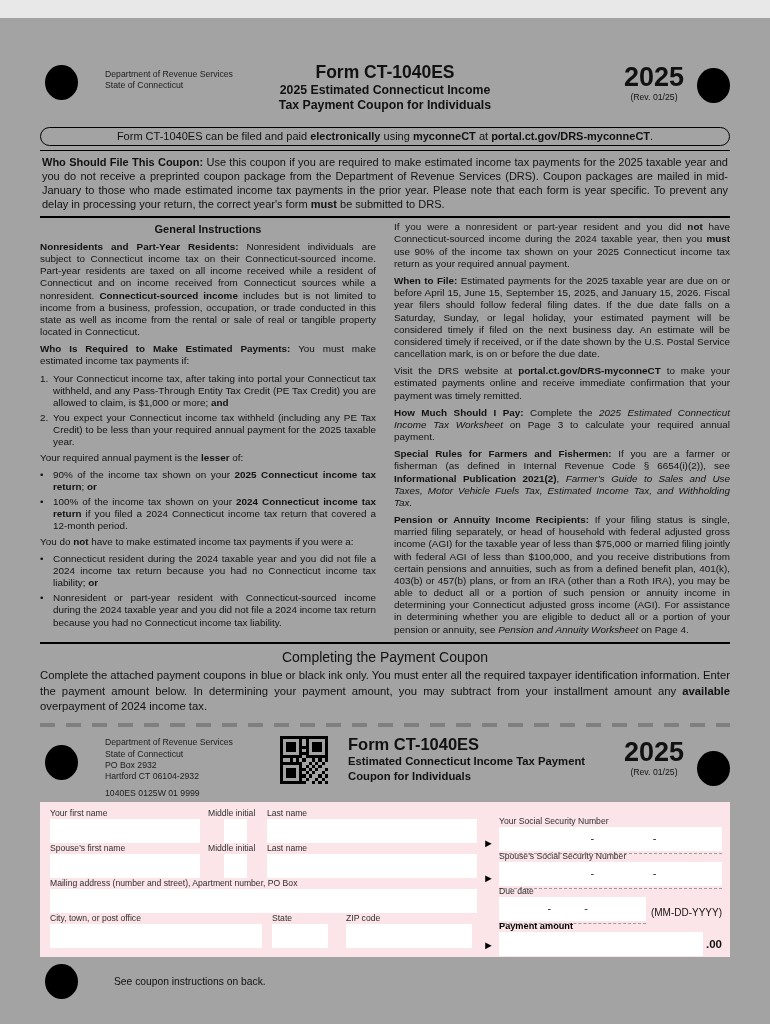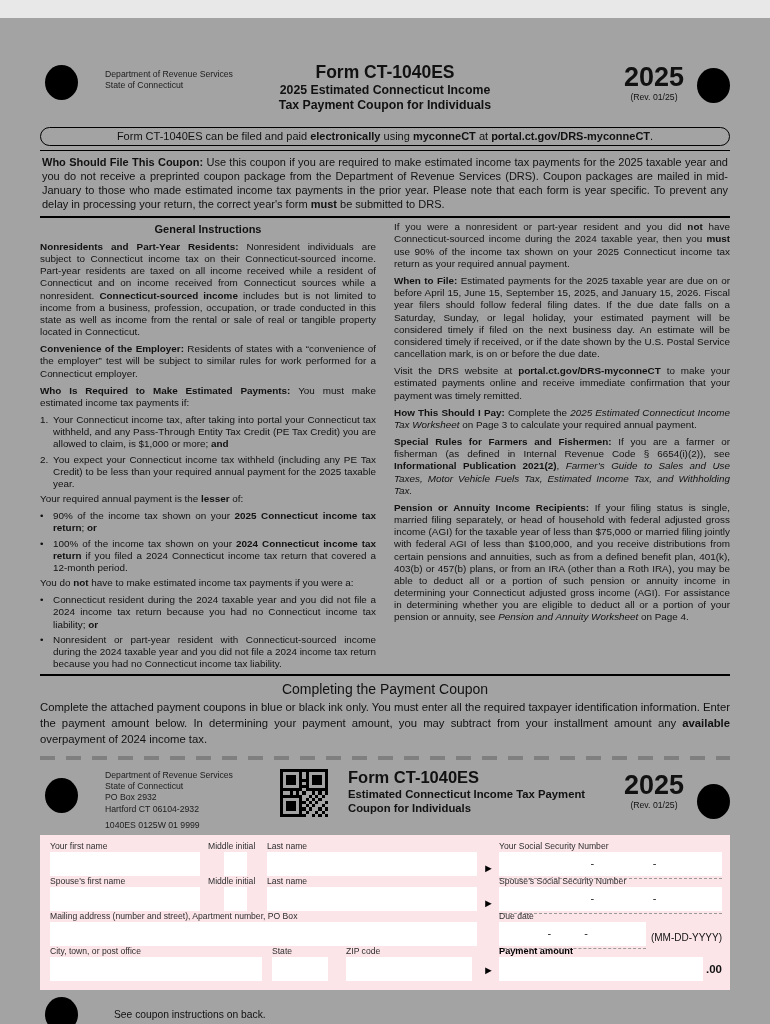--- a/index.html
+++ b/index.html
@@ -56,21 +56,21 @@
   .qr { position:absolute; left:240px; top:1px; width:48px; height:48px; }
   .ctitle { position:absolute; left:308px; top:0; }
   .c-form-title { font-size:16.5px; font-weight:bold; }
   .c-sub { font-size:11.3px; font-weight:bold; line-height:1.3; }
   .cyear { position:absolute; right:46px; top:4px; text-align:center; }
 
   
   .pinkform { background:#fbe5e9; padding:6px 8px 9px; margin-top:5px; }
   .frow { position:relative; }
   .fleft { width:429px; display:flex; padding-left:2px; }
-  .fright { position:absolute; left:451px; top:0; width:223px; }
+  .fright { position:absolute; left:451px; top:8px; width:223px; }
   .fcol {}
   .flabel { font-size:8.6px; color:#2e2e2e; height:11px; line-height:11px; white-space:nowrap; }
   .flabel.bold { font-weight:bold; color:#000; font-size:9.2px; }
   .fbox { background:#fff; height:24px; position:relative; }
   .hy { position:absolute; top:50%; transform:translateY(-55%); font-size:11px; color:#222; }
   .ssn .hy1 { left:41%; } .ssn .hy2 { left:69%; }
   .due .hy1 { left:33%; } .due .hy2 { left:58%; }
   .ticks { border-top:1.6px dashed #9b9b9b; margin-top:2px; height:1px; }
   .arrow { position:absolute; left:-16px; bottom:5px; font-size:11px; line-height:1; color:#000; }
   .amtline { display:flex; align-items:center; }
@@ -107,21 +107,20 @@
   </div>
 
   <div class="pill"><span>Form CT-1040ES can be filed and paid </span><span class="b">electronically</span><span> using </span><span class="b">myconneCT</span><span> at </span><span class="b">portal.ct.gov/DRS-myconneCT</span><span>.</span></div>
 
   <div class="whobox"><span class="b">Who Should File This Coupon: </span><span>Use this coupon if you are required to make estimated income tax payments for the 2025 taxable year and you do not receive a preprinted coupon package from the Department of Revenue Services (DRS). Coupon packages are mailed in mid-January to those who made estimated income tax payments in the prior year. Please note that each form is year specific. To prevent any delay in processing your return, the correct year's form </span><span class="b">must</span><span> be submitted to DRS.</span></div>
 
   <section class="gi">
     <div class="col">
       <h3>General Instructions</h3>
       <p><span class="b">Nonresidents and Part-Year Residents: </span><span>Nonresident individuals are subject to Connecticut income tax on their Connecticut-sourced income. Part-year residents are taxed on all income received while a resident of Connecticut and on income received from Connecticut sources while a nonresident. </span><span class="b">Connecticut-sourced income</span><span> includes but is not limited to income from a business, profession, occupation, or trade conducted in this state as well as income from the rental or sale of real or tangible property located in Connecticut.</span></p>
-      <p><span class="b">Convenience of the Employer: </span><span>Residents of states with a “convenience of the employer” test will be subject to similar rules for work performed for a Connecticut employer.</span></p>
       <p><span class="b">Who Is Required to Make Estimated Payments: </span><span>You must make estimated income tax payments if:</span></p>
       <div class="li">
         <span class="m">1.</span>
         <span class="tx"><span>Your Connecticut income tax, after taking into portal your Connecticut tax withheld, and any Pass-Through Entity Tax Credit (PE Tax Credit) you are allowed to claim, is $1,000 or more; </span><span class="b">and</span></span>
       </div>
       <div class="li">
         <span class="m">2.</span>
         <span class="tx"><span>You expect your Connecticut income tax withheld (including any PE Tax Credit) to be less than your required annual payment for the 2025 taxable year.</span></span>
       </div>
       <p><span>Your required annual payment is the </span><span class="b">lesser</span><span> of:</span></p>
@@ -140,21 +139,21 @@
       </div>
       <div class="li">
         <span class="m">•</span>
         <span class="tx"><span>Nonresident or part-year resident with Connecticut-sourced income during the 2024 taxable year and you did not file a 2024 income tax return because you had no Connecticut income tax liability.</span></span>
       </div>
     </div>
     <div class="col">
       <p><span>If you were a nonresident or part-year resident and you did </span><span class="b">not</span><span> have Connecticut-sourced income during the 2024 taxable year, then you </span><span class="b">must</span><span> use 90% of the income tax shown on your 2025 Connecticut income tax return as your required annual payment.</span></p>
       <p><span class="b">When to File: </span><span>Estimated payments for the 2025 taxable year are due on or before April 15, June 15, September 15, 2025, and January 15, 2026. Fiscal year filers should follow federal filing dates. If the due date falls on a Saturday, Sunday, or legal holiday, your estimated payment will be considered timely if filed on the next business day. An estimate will be considered timely if received, or if the date shown by the U.S. Postal Service cancellation mark, is on or before the due date.</span></p>
       <p><span>Visit the DRS website at </span><span class="b">portal.ct.gov/DRS-myconneCT</span><span> to make your estimated payments online and receive immediate confirmation that your payment was timely remitted.</span></p>
-      <p><span class="b">How This Should I Pay: </span><span>Complete the </span><span class="i">2025 Estimated Connecticut Income Tax Worksheet</span><span> on Page 3 to calculate your required annual payment.</span></p>
+      <p><span class="b">How Much Should I Pay: </span><span>Complete the </span><span class="i">2025 Estimated Connecticut Income Tax Worksheet</span><span> on Page 3 to calculate your required annual payment.</span></p>
       <p><span class="b">Special Rules for Farmers and Fishermen: </span><span>If you are a farmer or fisherman (as defined in Internal Revenue Code § 6654(i)(2)), see </span><span class="b">Informational Publication 2021(2)</span><span>, </span><span class="i">Farmer’s Guide to Sales and Use Taxes, Motor Vehicle Fuels Tax, Estimated Income Tax, and Withholding Tax.</span></p>
       <p><span class="b">Pension or Annuity Income Recipients: </span><span>If your filing status is single, married filing separately, or head of household with federal adjusted gross income (AGI) for the taxable year of less than $75,000 or married filing jointly with federal AGI of less than $100,000, and you receive distributions from certain pensions and annuities, such as from a defined benefit plan, 401(k), 403(b) or 457(b) plans, or from an IRA (other than a Roth IRA), you may be able to deduct all or a portion of such pension or annuity income in determining your Connecticut adjusted gross income (AGI). For assistance in determining whether you are eligible to deduct all or a portion of your pension or annuity, see </span><span class="i">Pension and Annuity Worksheet</span><span> on Page 4.</span></p>
     </div>
   </section>
 
   <div class="divider"></div>
   <div class="completing-h">Completing the Payment Coupon</div>
   <p class="completing-p"><span>Complete the attached payment coupons in blue or black ink only. You must enter all the required taxpayer identification information. Enter the payment amount below. In determining your payment amount, you may subtract from your installment amount any </span><span class="b">available</span><span> overpayment of 2024 income tax.</span></p>
 
   <div class="dashline"></div>

